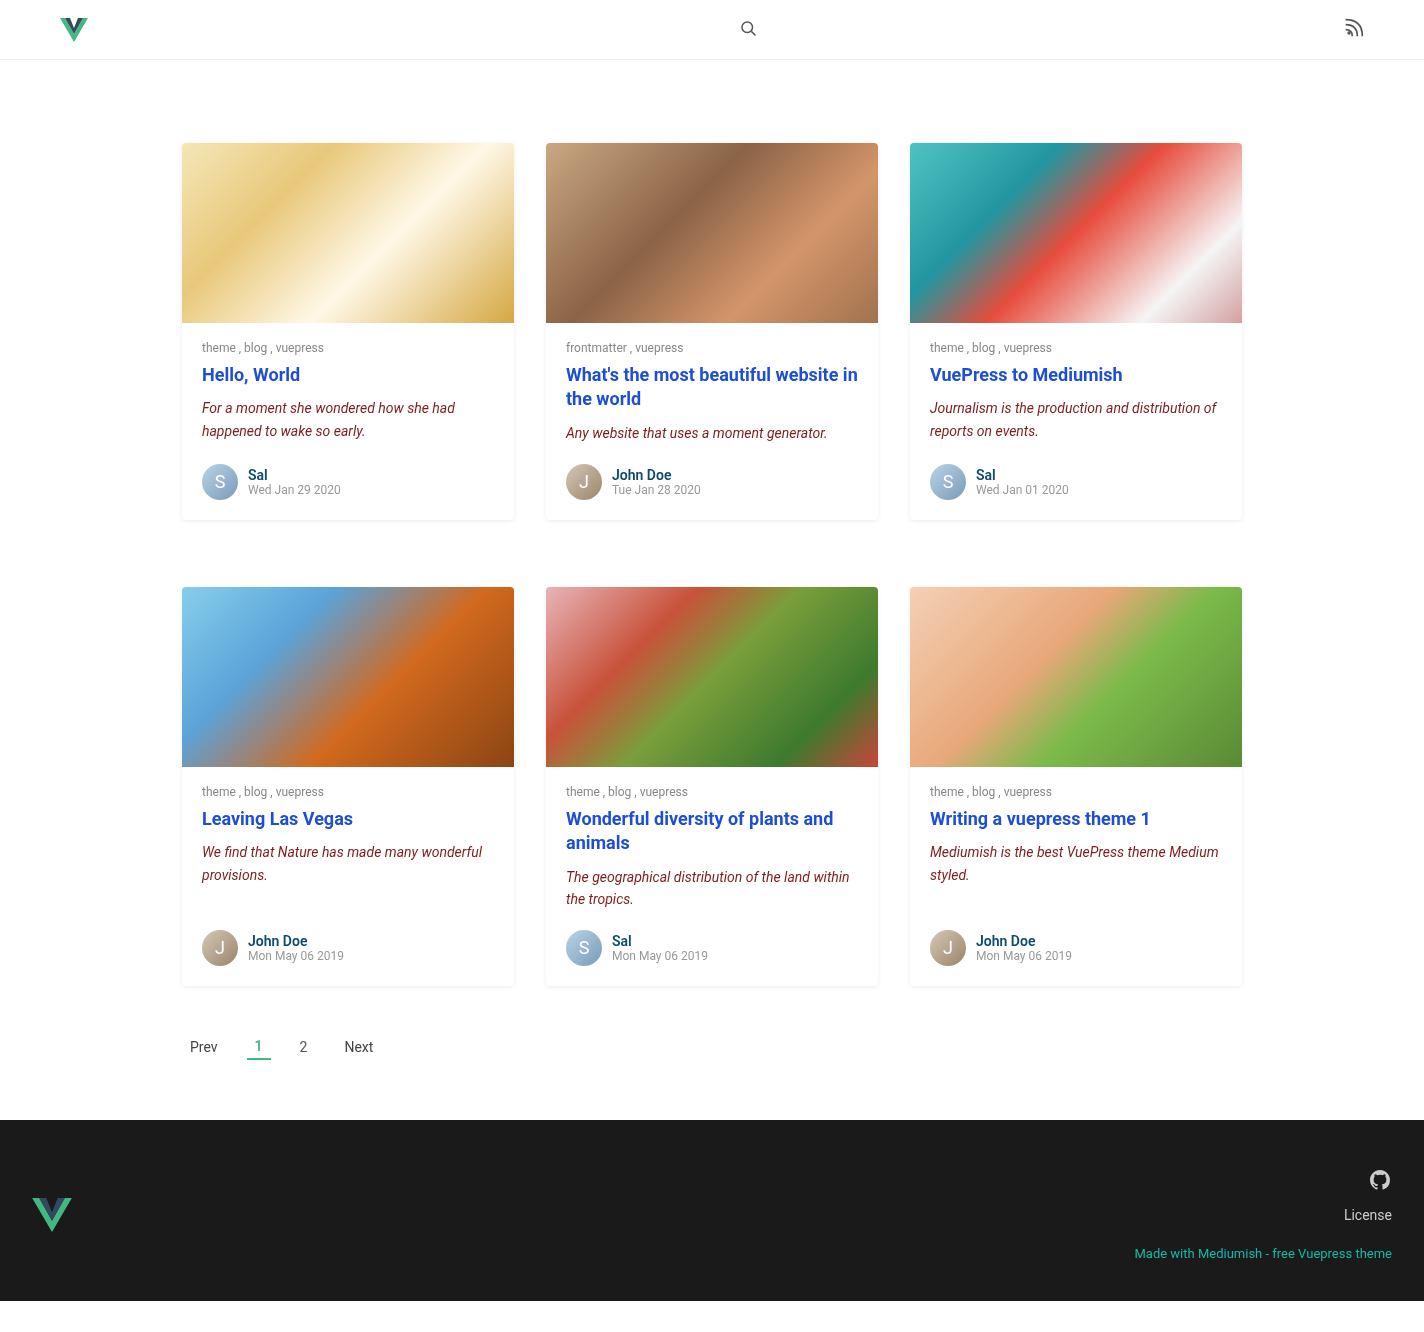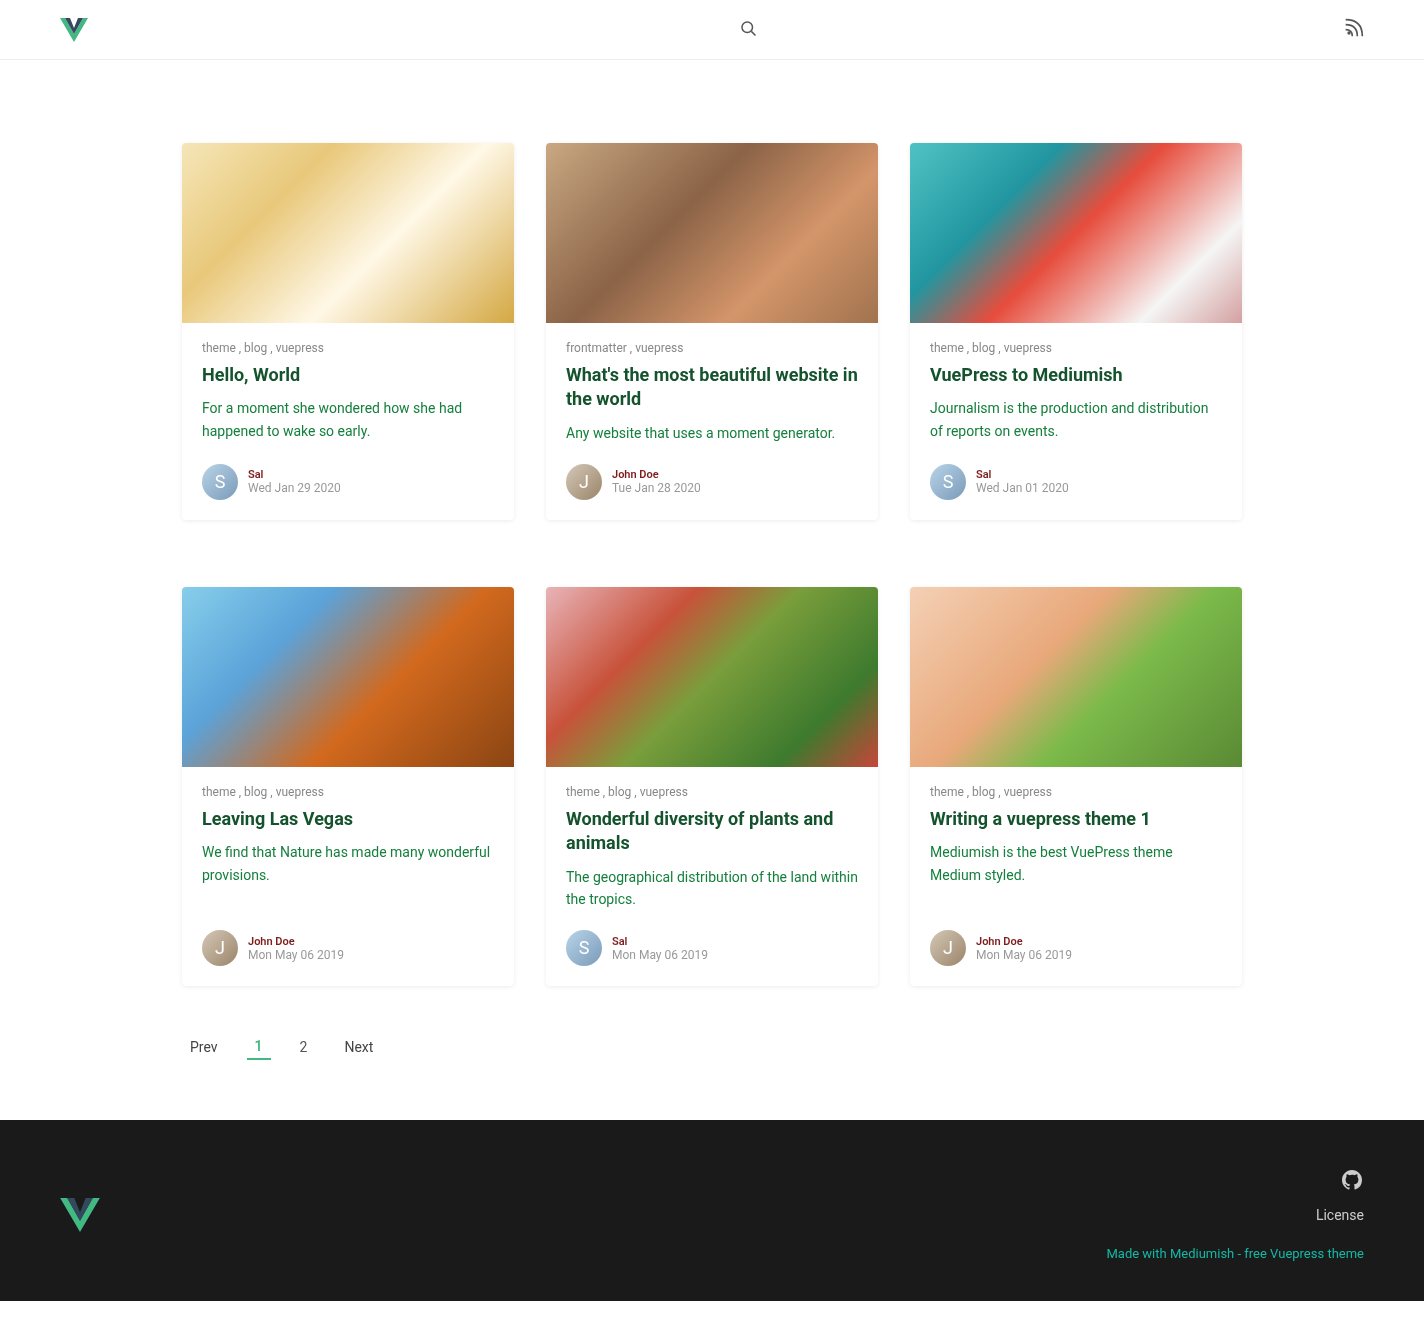--- a/index.html
+++ b/index.html
@@ -24,41 +24,41 @@
     .card-grid { display: grid; grid-template-columns: repeat(3, 1fr); gap: 32px; }
 
     .card {
       border-radius: 4px; overflow: hidden; background: #fff;
       box-shadow: 0 1px 4px rgba(0,0,0,0.08);
       display: flex; flex-direction: column; margin-top: 35px;
     }
     .card-img { width: 100%; height: 180px; object-fit: cover; background: #ddd; overflow: hidden; }
     .card-body { padding: 18px 20px 20px; flex: 1; display: flex; flex-direction: column; }
     .card-tags { font-size: 12px; color: #888; margin-bottom: 8px; }
-    .card-title { font-size: 18px; font-weight: 700; color: #14532d; margin-bottom: 10px; line-height: 1.35; }
-    .card-excerpt { font-size: 14px; color: #15803d; line-height: 1.6; flex: 1; }
+    .card-title { font-size: 18px; font-weight: 700; color: #1d4ed8; margin-bottom: 10px; line-height: 1.35; }
+    .card-excerpt { font-size: 14px; color: #7f1d1d; line-height: 1.6; flex: 1; font-style: italic; }
     .card-author { display: flex; align-items: center; gap: 10px; margin-top: 20px; }
     .avatar { width: 36px; height: 36px; border-radius: 50%; background: #ccc; overflow: hidden; flex-shrink: 0; }
     .author-info { display: flex; flex-direction: column; }
-    .author-name { font-size: 11px; font-weight: 600; color: #7f1d1d; }
+    .author-name { font-size: 14px; font-weight: 600; color: #0c4a6e; }
     .author-date { font-size: 12px; color: #999; }
 
     
     .pagination { display: flex; align-items: center; gap: 21px; margin-top: 48px; }
     .pagination a, .pagination span {
       font-size: 14px; color: #555; text-decoration: none; padding: 4px 8px;
     }
     .pagination .active {
       color: #42b883; border-bottom: 2px solid #42b883; font-weight: 600;
     }
     .pagination .prev-next { color: #444; }
 
     
     footer {
-      background: #1a1a1a; color: #ccc; padding: 48px 60px 40px;
+      background: #1a1a1a; color: #ccc; padding: 48px 32px 40px;
       display: flex; align-items: center; justify-content: space-between;
     }
     .footer-logo { display: flex; align-items: center; gap: 8px; }
     .footer-right { text-align: right; }
     .footer-right a { color: #ccc; text-decoration: none; font-size: 14px; }
     .footer-credit { font-size: 13px; color: #14b8a6; margin-top: 22px; }
     .footer-github { font-size: 22px; cursor: pointer; color: #ccc; margin-bottom: 8px; }
 
     
     .v-logo { width: 28px; height: 24px; }

